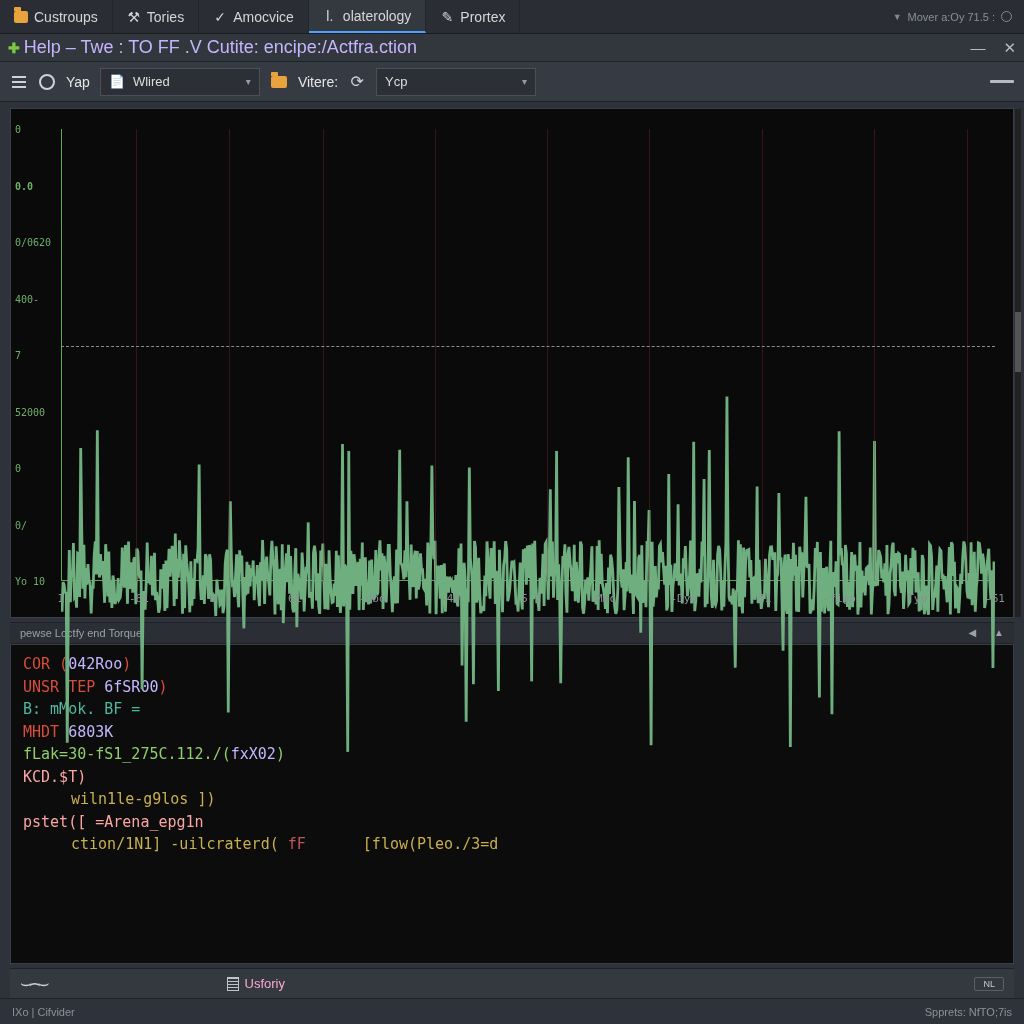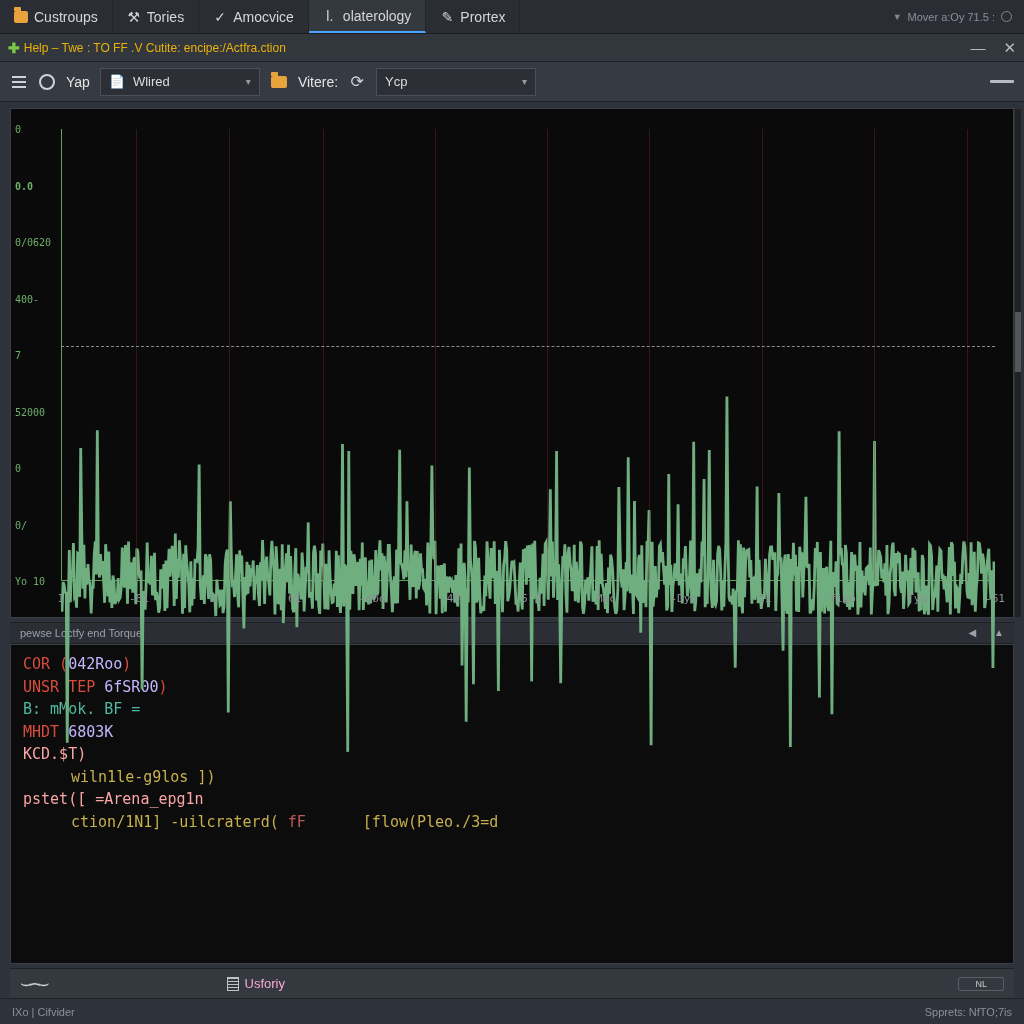--- a/index.html
+++ b/index.html
@@ -27,21 +27,21 @@
 .tabbar-right { margin-left: auto; display: flex; align-items: center; padding: 0 12px; font-size: 11px; color: #8a8f97; gap: 6px; }
 .chev { font-size: 9px; color: #888; }
 .circ { width: 11px; height: 11px; border: 1px solid #888; border-radius: 50%; display: inline-block; }
 
 .titlebar {
   display: flex; align-items: center; height: 28px;
   padding: 0 8px; background: #32363d;
   border-bottom: 1px solid #1e2126;
 }
 .plus-icon { color: #7ac943; font-weight: bold; margin-right: 4px; font-size: 14px; }
-.titlebar-text { font-size: 12px; color: #eab308; }
+.titlebar-text { font-size: 18px; color: #c4b5fd; }
 .win-controls { margin-left: auto; display: flex; gap: 18px; font-size: 15px; color: #b8bcc2; }
 .win-btn { cursor: pointer; }
 
 .toolbar {
   display: flex; align-items: center; height: 40px;
   gap: 10px; padding: 0 10px;
   background: #363a42; border-bottom: 1px solid #1e2126;
 }
 .tool-icon { width: 18px; height: 18px; display: inline-flex; align-items: center; justify-content: center; color: #cfd2d8; }
 .burger { display: flex; flex-direction: column; gap: 3px; }
@@ -110,21 +110,21 @@
 .wave-glyph { font-size: 18px; color: #cfd2d8; letter-spacing: -3px; }
 .bottombar .mid { margin-left: 180px; display: flex; align-items: center; gap: 6px; font-size: 13px; color: #f9a8d4; }
 .doc-icon { width: 12px; height: 14px; border: 1px solid #bfc3c9; background: repeating-linear-gradient(#bfc3c9, #bfc3c9 1px, transparent 1px, transparent 3px); }
 
 .statusbar {
   display: flex; align-items: center; height: 26px;
   padding: 0 12px; font-size: 11px; color: #8b9196;
   background: #2e323a; border-top: 1px solid #1e2126;
 }
 .statusbar .right { margin-left: auto; }
-.badge { display: inline-block; padding: 1px 16px; font-size: 9px; border: 1px solid #5a5f67; border-radius: 2px; margin-left: 6px; }
+.badge { display: inline-block; padding: 1px 8px; font-size: 9px; border: 1px solid #5a5f67; border-radius: 2px; margin-left: 6px; }
 </style>
 </head>
 <body>
 
 <div class="tabbar">
   <div class="tab">
     <span class="tab-icon">
         <span class="folder-icon"></span>
       </span>
     <span>Custroups</span>
@@ -247,20 +247,21 @@
     <span>◀</span>
     <span>▲</span>
   </span>
 </div>
 
 <div class="console">
     <div><span class="c-red">COR (</span><span class="c-orange">042Roo</span><span class="c-red">)</span></div>
     <div><span class="c-red">UNSR TEP </span><span class="c-orange">6fSR00</span><span class="c-red">)</span></div>
     <div><span class="c-teal">B:  </span><span class="c-teal">mMok. BF =</span></div>
     <div><span class="c-red">MHDT </span><span class="c-orange">6803K</span></div>
+    <div><span class="c-green">  fLak=30-fS1_275C.112./(</span><span class="c-orange">fxX02</span><span class="c-green">)</span></div>
     <div><span class="c-comment">  KCD.$T)</span></div>
     <div><span class="c-yellow">  wiln1le-g9los ])</span></div>
     <div><span class="c-comment">  pstet([ =Arena_epg1n</span></div>
     <div><span class="c-yellow">  ction/1N1] -uilcraterd( </span><span class="c-key">fF</span><span class="c-yellow">  [flow(Pleo./3=d</span></div>
   </div>
 
 <div class="bottombar">
   <span class="wave-glyph">⌣⌢⌣</span>
   <span class="mid">
     <span class="doc-icon"></span>

